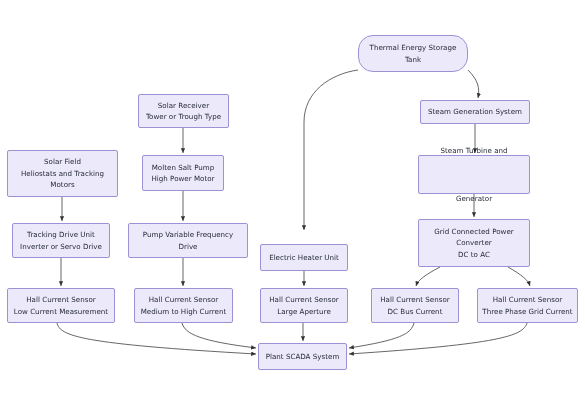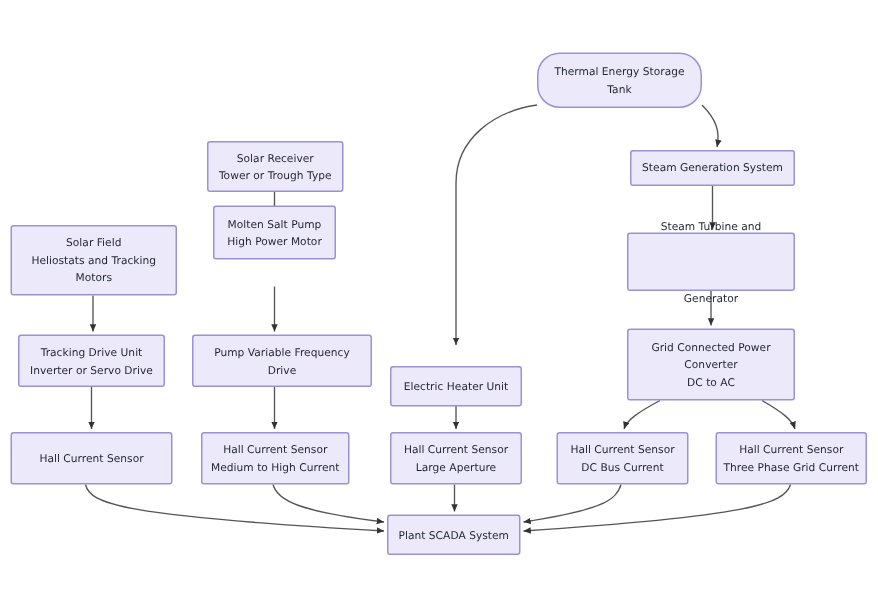--- a/index.html
+++ b/index.html
@@ -82,21 +82,21 @@
   <div id="nodes">
       <div class="node" style="left: 7px; top: 150px; width: 111px; height: 47px; background: rgb(236, 233, 251); border-color: rgb(154, 146, 212); color: rgb(31, 36, 48);">
         <span class="ln">Solar Field</span>
         <span class="ln">Heliostats and Tracking</span>
         <span class="ln">Motors</span>
       </div>
       <div class="node" style="left: 138px; top: 94px; width: 91px; height: 34px; background: rgb(236, 233, 251); border-color: rgb(154, 146, 212); color: rgb(31, 36, 48);">
         <span class="ln">Solar Receiver</span>
         <span class="ln">Tower or Trough Type</span>
       </div>
-      <div class="node" style="left: 142px; top: 137px; width: 82px; height: 36px; background: rgb(236, 233, 251); border-color: rgb(154, 146, 212); color: rgb(31, 36, 48);">
+      <div class="node" style="left: 142px; top: 155px; width: 82px; height: 36px; background: rgb(236, 233, 251); border-color: rgb(154, 146, 212); color: rgb(31, 36, 48);">
         <span class="ln">Molten Salt Pump</span>
         <span class="ln">High Power Motor</span>
       </div>
       <div class="node" style="left: 358px; top: 35px; width: 110px; height: 37px; background: rgb(236, 233, 251); border-color: rgb(154, 146, 212); color: rgb(31, 36, 48); border-radius: 15px;">
         <span class="ln">Thermal Energy Storage</span>
         <span class="ln">Tank</span>
       </div>
       <div class="node" style="left: 420px; top: 100px; width: 110px; height: 24px; background: rgb(236, 233, 251); border-color: rgb(154, 146, 212); color: rgb(31, 36, 48);">
         <span class="ln">Steam Generation System</span>
       </div>
@@ -115,20 +115,21 @@
       <div class="node" style="left: 260px; top: 232px; width: 88px; height: 27px; background: rgb(236, 233, 251); border-color: rgb(154, 146, 212); color: rgb(31, 36, 48); margin-top: 12px;">
         <span class="ln">Electric Heater Unit</span>
       </div>
       <div class="node" style="left: 418px; top: 219px; width: 112px; height: 48px; background: rgb(236, 233, 251); border-color: rgb(154, 146, 212); color: rgb(31, 36, 48); align-items: center;">
         <span class="ln">Grid Connected Power</span>
         <span class="ln">Converter</span>
         <span class="ln">DC to AC</span>
       </div>
       <div class="node" style="left: 7px; top: 288px; width: 108px; height: 35px; background: rgb(236, 233, 251); border-color: rgb(154, 146, 212); color: rgb(31, 36, 48);">
         <span class="ln">Hall Current Sensor</span>
+        <span class="ln">Low Current Measurement</span>
       </div>
       <div class="node" style="left: 134px; top: 288px; width: 99px; height: 35px; background: rgb(236, 233, 251); border-color: rgb(154, 146, 212); color: rgb(31, 36, 48);">
         <span class="ln">Hall Current Sensor</span>
         <span class="ln">Medium to High Current</span>
       </div>
       <div class="node" style="left: 260px; top: 288px; width: 88px; height: 35px; background: rgb(236, 233, 251); border-color: rgb(154, 146, 212); color: rgb(31, 36, 48);">
         <span class="ln">Hall Current Sensor</span>
         <span class="ln">Large Aperture</span>
       </div>
       <div class="node" style="left: 371px; top: 288px; width: 88px; height: 35px; background: rgb(236, 233, 251); border-color: rgb(154, 146, 212); color: rgb(31, 36, 48);">

